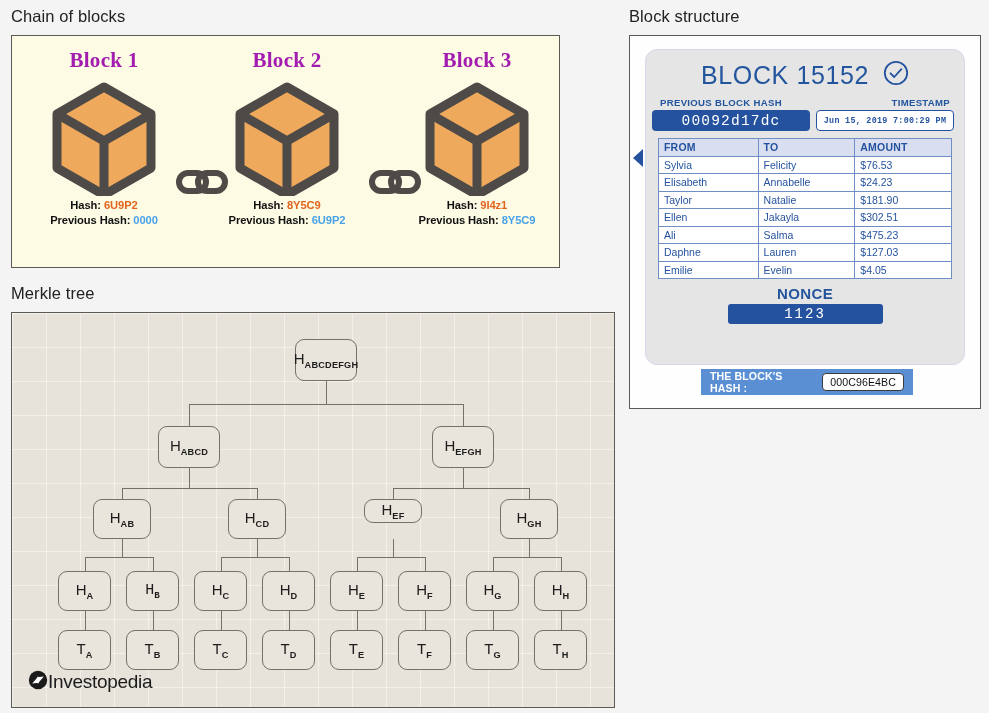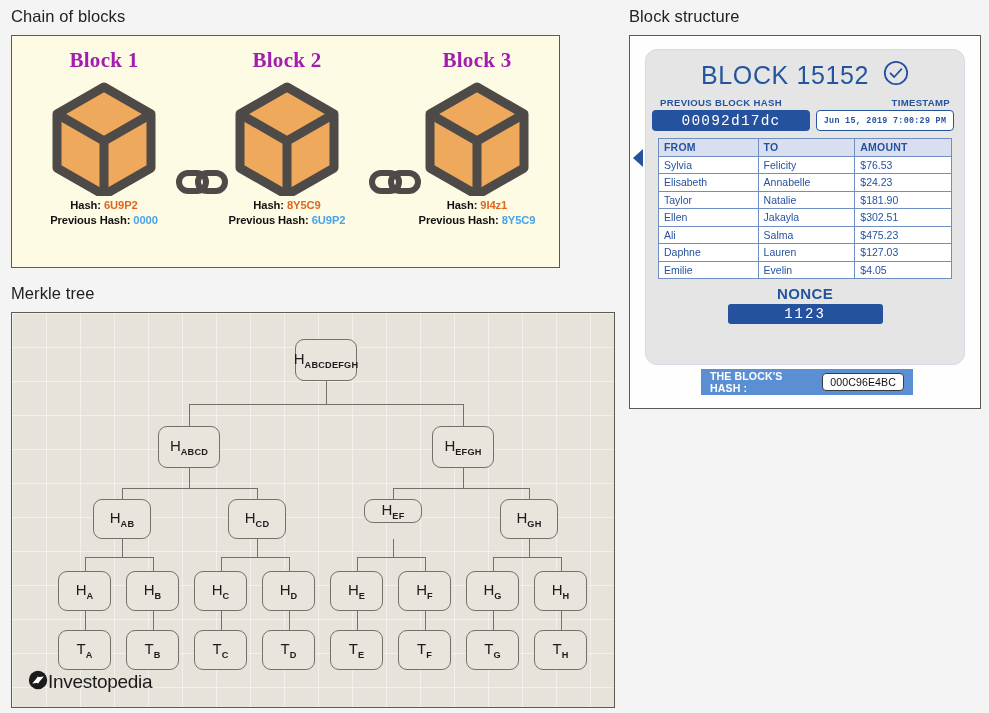--- a/index.html
+++ b/index.html
@@ -300,21 +300,21 @@
         <div class="mline h" style="left: 344.5px; top: 244px; width: 68px;"></div>
         <div class="mline v" style="left: 344.5px; top: 244px; height: 14px;"></div>
         <div class="mline v" style="left: 412.5px; top: 244px; height: 14px;"></div>
         <div class="mline v" style="left: 517px; top: 226px; height: 18px;"></div>
         <div class="mline h" style="left: 480.5px; top: 244px; width: 68px;"></div>
         <div class="mline v" style="left: 480.5px; top: 244px; height: 14px;"></div>
         <div class="mline v" style="left: 548.5px; top: 244px; height: 14px;"></div>
         <div class="mnode" style="left: 46px; top: 258px; width: 53px; height: 40px;">
           <span class="lbl">H<sub>A</sub></span>
         </div>
-        <div class="mnode" style="left: 114px; top: 258px; width: 53px; height: 40px;">
+        <div class="mnode" style="left: 114px; top: 258px; width: 53px; height: 40px; font-family: Liberation Mono, monospace;">
           <span class="lbl">H<sub>B</sub></span>
         </div>
         <div class="mnode" style="left: 182px; top: 258px; width: 53px; height: 40px;">
           <span class="lbl">H<sub>C</sub></span>
         </div>
         <div class="mnode" style="left: 250px; top: 258px; width: 53px; height: 40px;">
           <span class="lbl">H<sub>D</sub></span>
         </div>
         <div class="mnode" style="left: 318px; top: 258px; width: 53px; height: 40px;">
           <span class="lbl">H<sub>E</sub></span>

